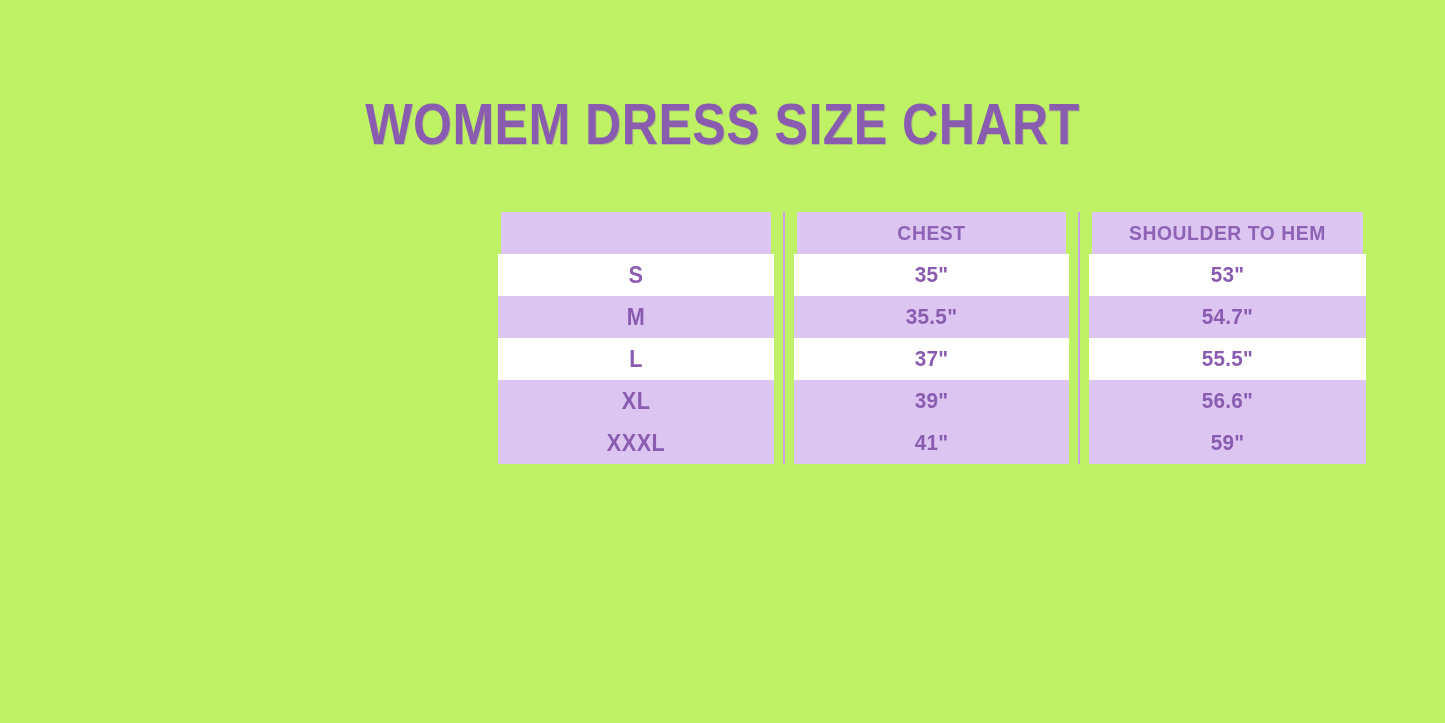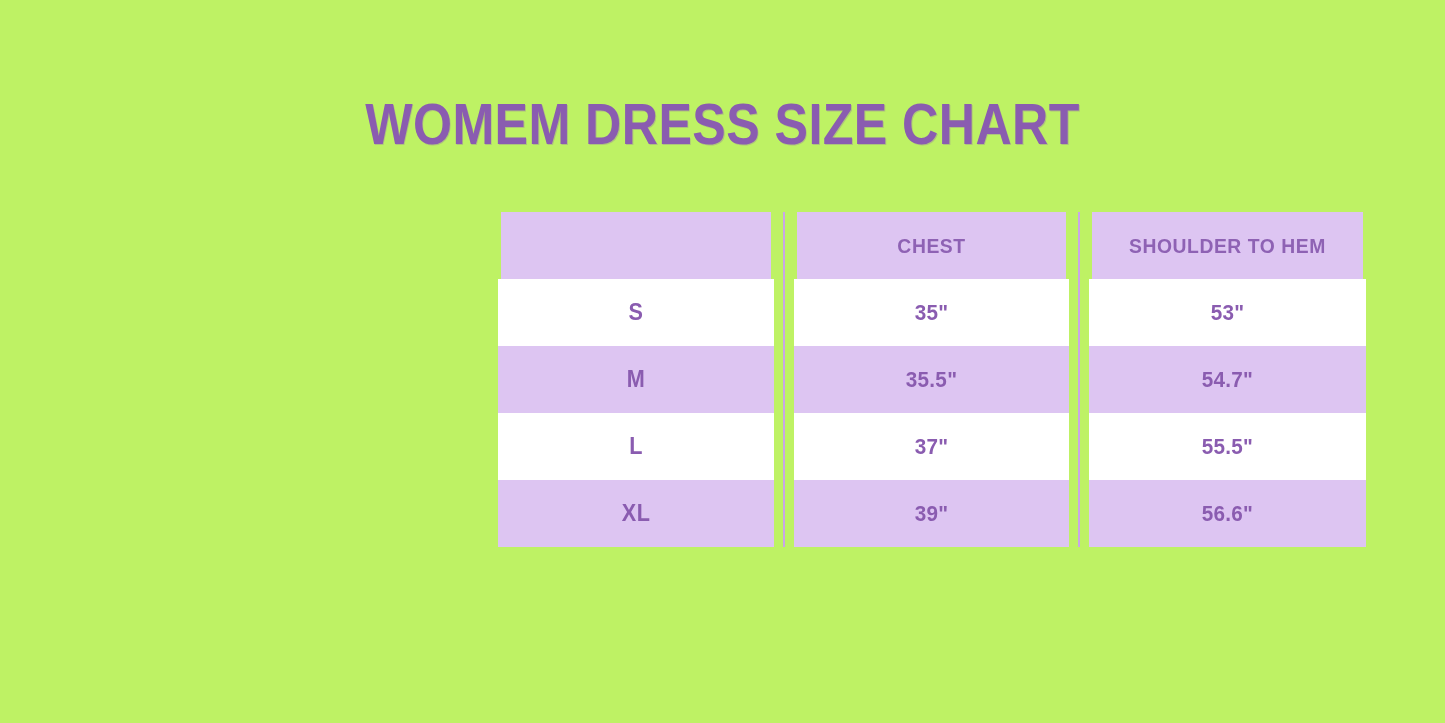--- a/index.html
+++ b/index.html
@@ -44,21 +44,21 @@
   .size-table {
     position: absolute;
     left: 489px;
     top: 212px;
     width: 882px;
     border-collapse: collapse;
     table-layout: fixed;
   }
 
   .size-table tr {
-    height: 67px;
+    height: 42px;
   }
 
   .size-table th,
   .size-table td {
     padding: 0;
     margin: 0;
     text-align: center;
     vertical-align: middle;
     font-family: "Liberation Sans", sans-serif;
     font-weight: bold;
@@ -135,16 +135,21 @@
       <tr>
         <td class="col-size size-cell">L</td>
         <td class="col-chest value-cell">37"</td>
         <td class="col-hem value-cell">55.5"</td>
       </tr>
       <tr class="row-shaded">
         <td class="col-size size-cell">XL</td>
         <td class="col-chest value-cell">39"</td>
         <td class="col-hem value-cell">56.6"</td>
       </tr>
+      <tr class="row-shaded">
+        <td class="col-size size-cell">XXXL</td>
+        <td class="col-chest value-cell">41"</td>
+        <td class="col-hem value-cell">59"</td>
+      </tr>
     </tbody>
   </table>
 
 </div>
 
 </body></html>

